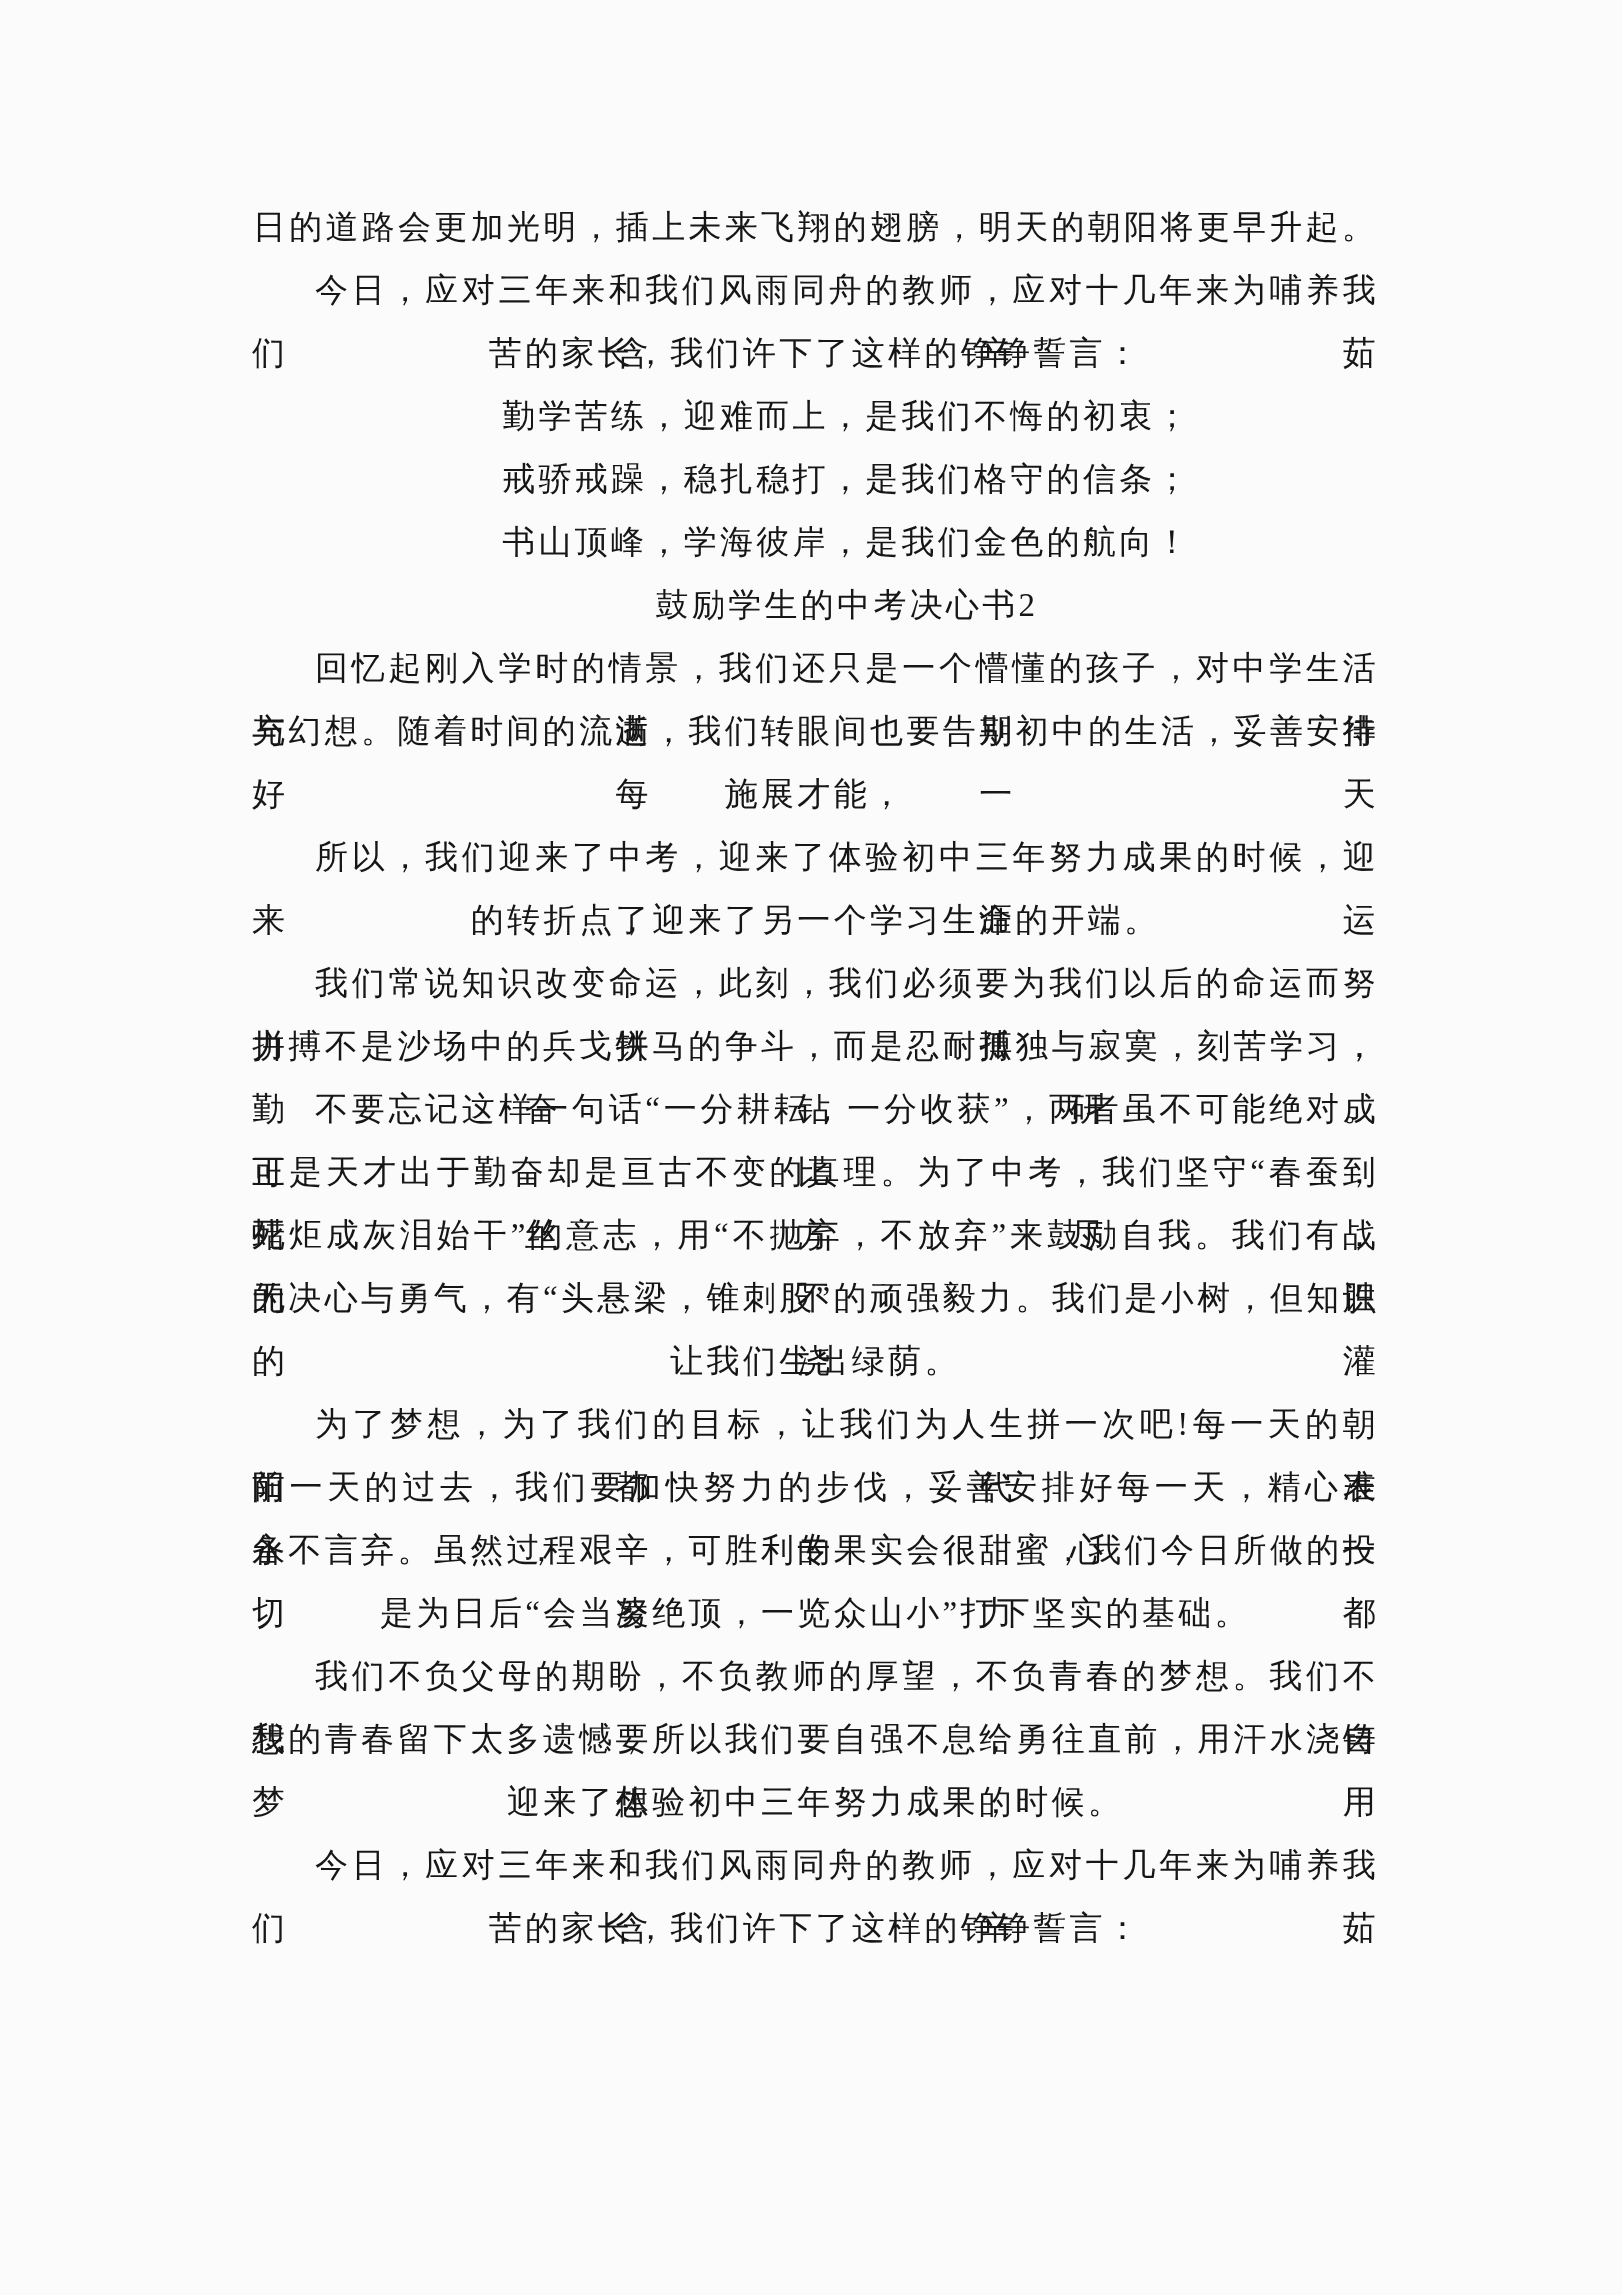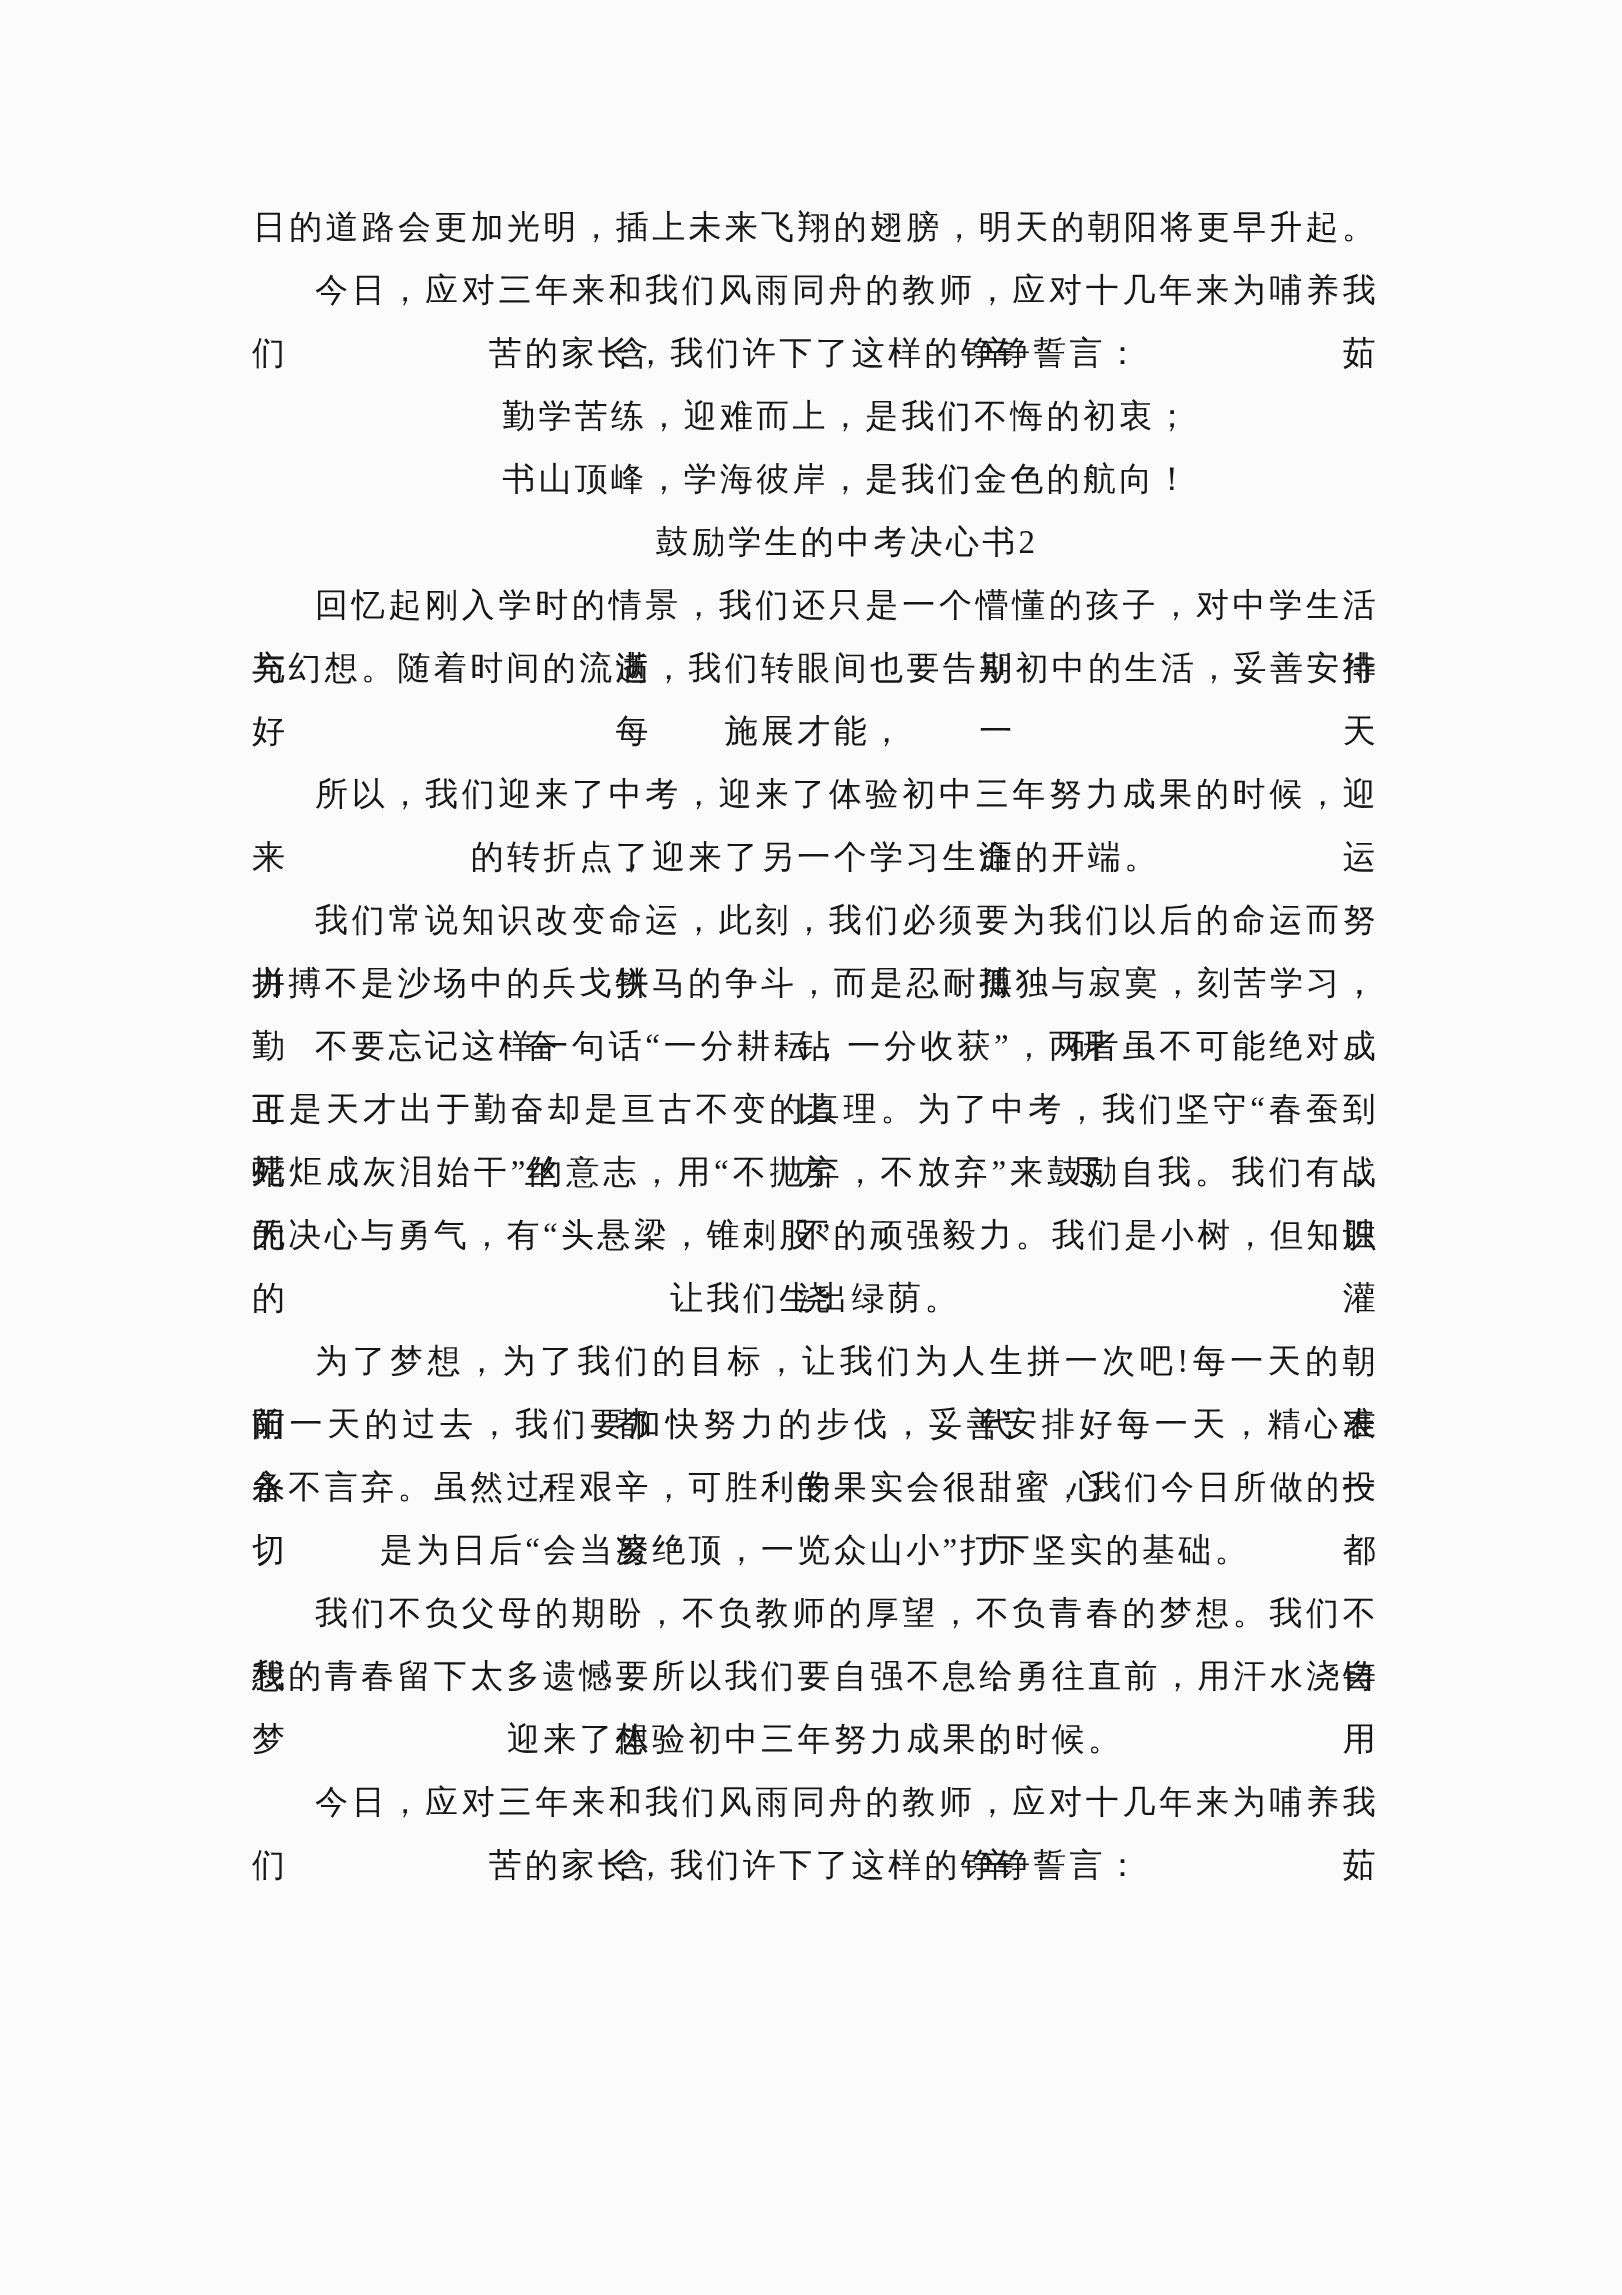--- a/index.html
+++ b/index.html
@@ -51,20 +51,21 @@
 </head>
 <body style="background: rgb(251, 251, 251);">
 
 <div class="page">
   <div class="text-block" id="lines-container" style="color: rgb(22, 22, 22);">
 
   <div class="line">日的道路会更加光明，插上未来飞翔的翅膀，明天的朝阳将更早升起。</div>
       <div class="line indent fill">今日，应对三年来和我们风雨同舟的教师，应对十几年来为哺养我们含辛茹</div>
       <div class="line">苦的家长，我们许下了这样的铮铮誓言：</div>
       <div class="line indent">勤学苦练，迎难而上，是我们不悔的初衷；</div>
+      <div class="line indent">戒骄戒躁，稳扎稳打，是我们格守的信条；</div>
       <div class="line indent">书山顶峰，学海彼岸，是我们金色的航向！</div>
       <div class="line indent">鼓励学生的中考决心书2</div>
       <div class="line indent fill">回忆起刚入学时的情景，我们还只是一个懵懂的孩子，对中学生活充满期待</div>
       <div class="line fill">与幻想。随着时间的流逝，我们转眼间也要告别初中的生活，妥善安排好每一天</div>
       <div class="line">施展才能，</div>
       <div class="line indent fill">所以，我们迎来了中考，迎来了体验初中三年努力成果的时候，迎来了命运</div>
       <div class="line">的转折点，迎来了另一个学习生涯的开端。</div>
       <div class="line indent fill">我们常说知识改变命运，此刻，我们必须要为我们以后的命运而努力拼搏，</div>
       <div class="line fill">拼搏不是沙场中的兵戈铁马的争斗，而是忍耐孤独与寂寞，刻苦学习，勤奋钻研。</div>
       <div class="line indent fill">不要忘记这样一句话“一分耕耘，一分收获”，两者虽不可能绝对成正比，</div>

